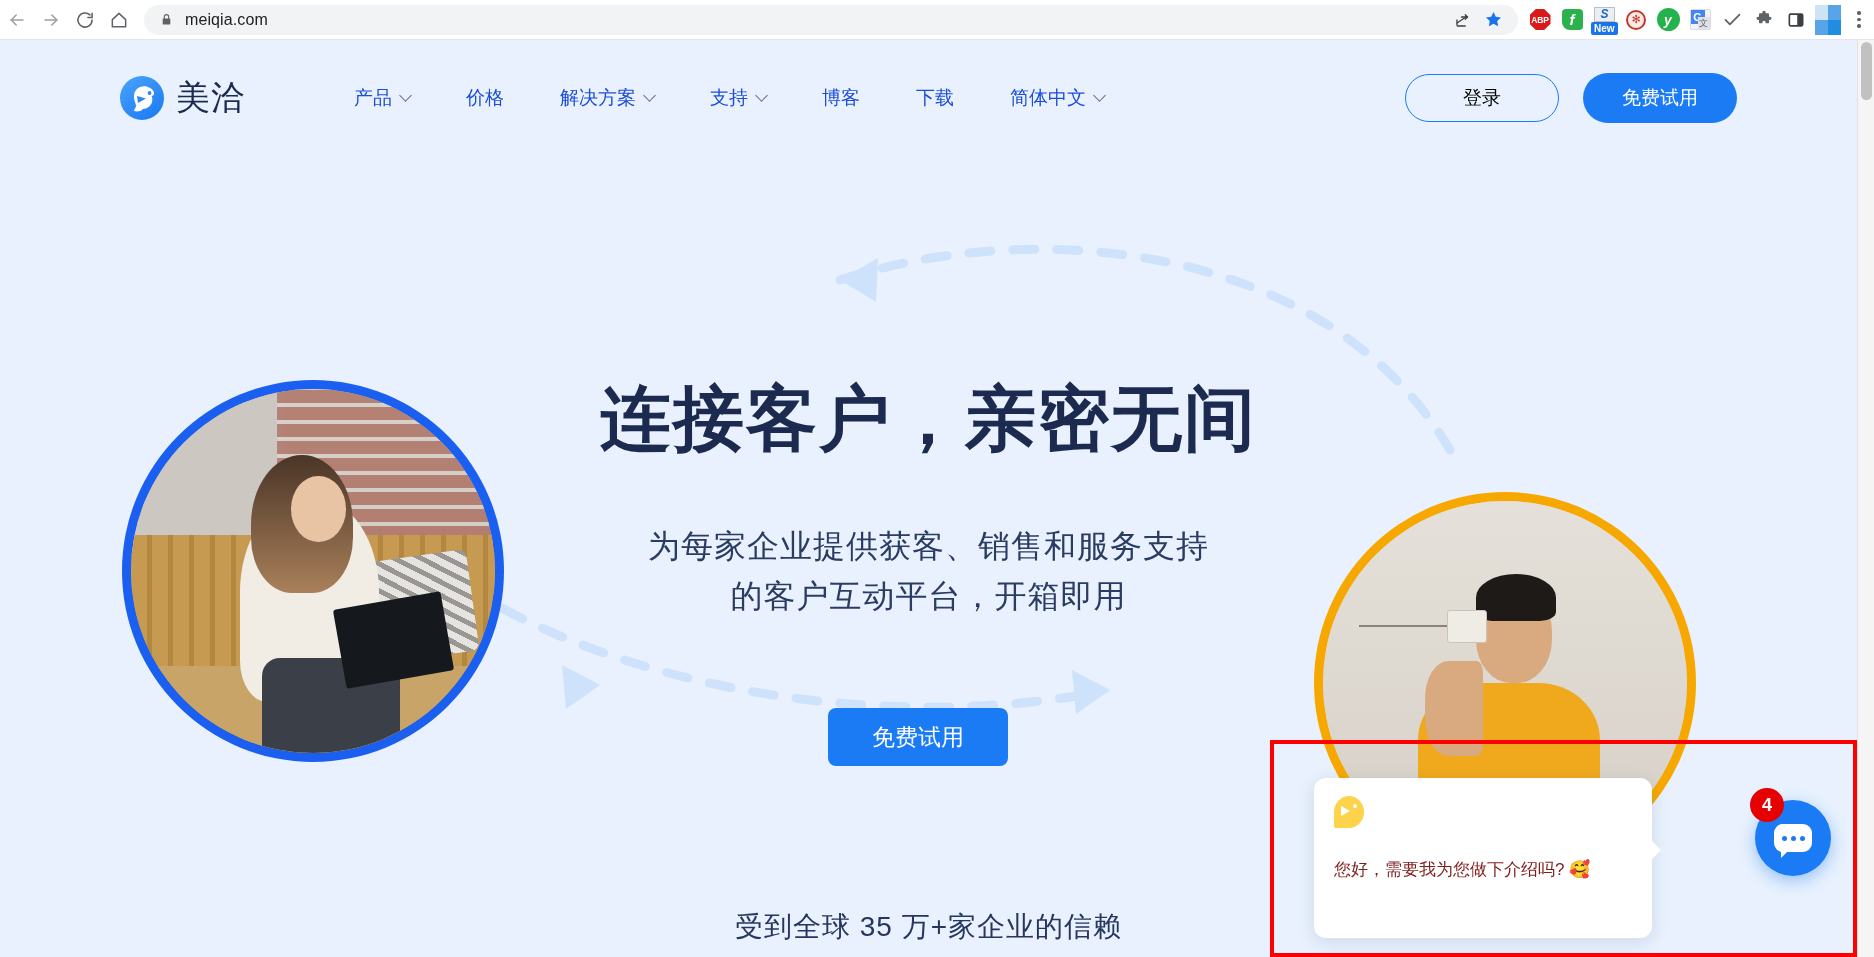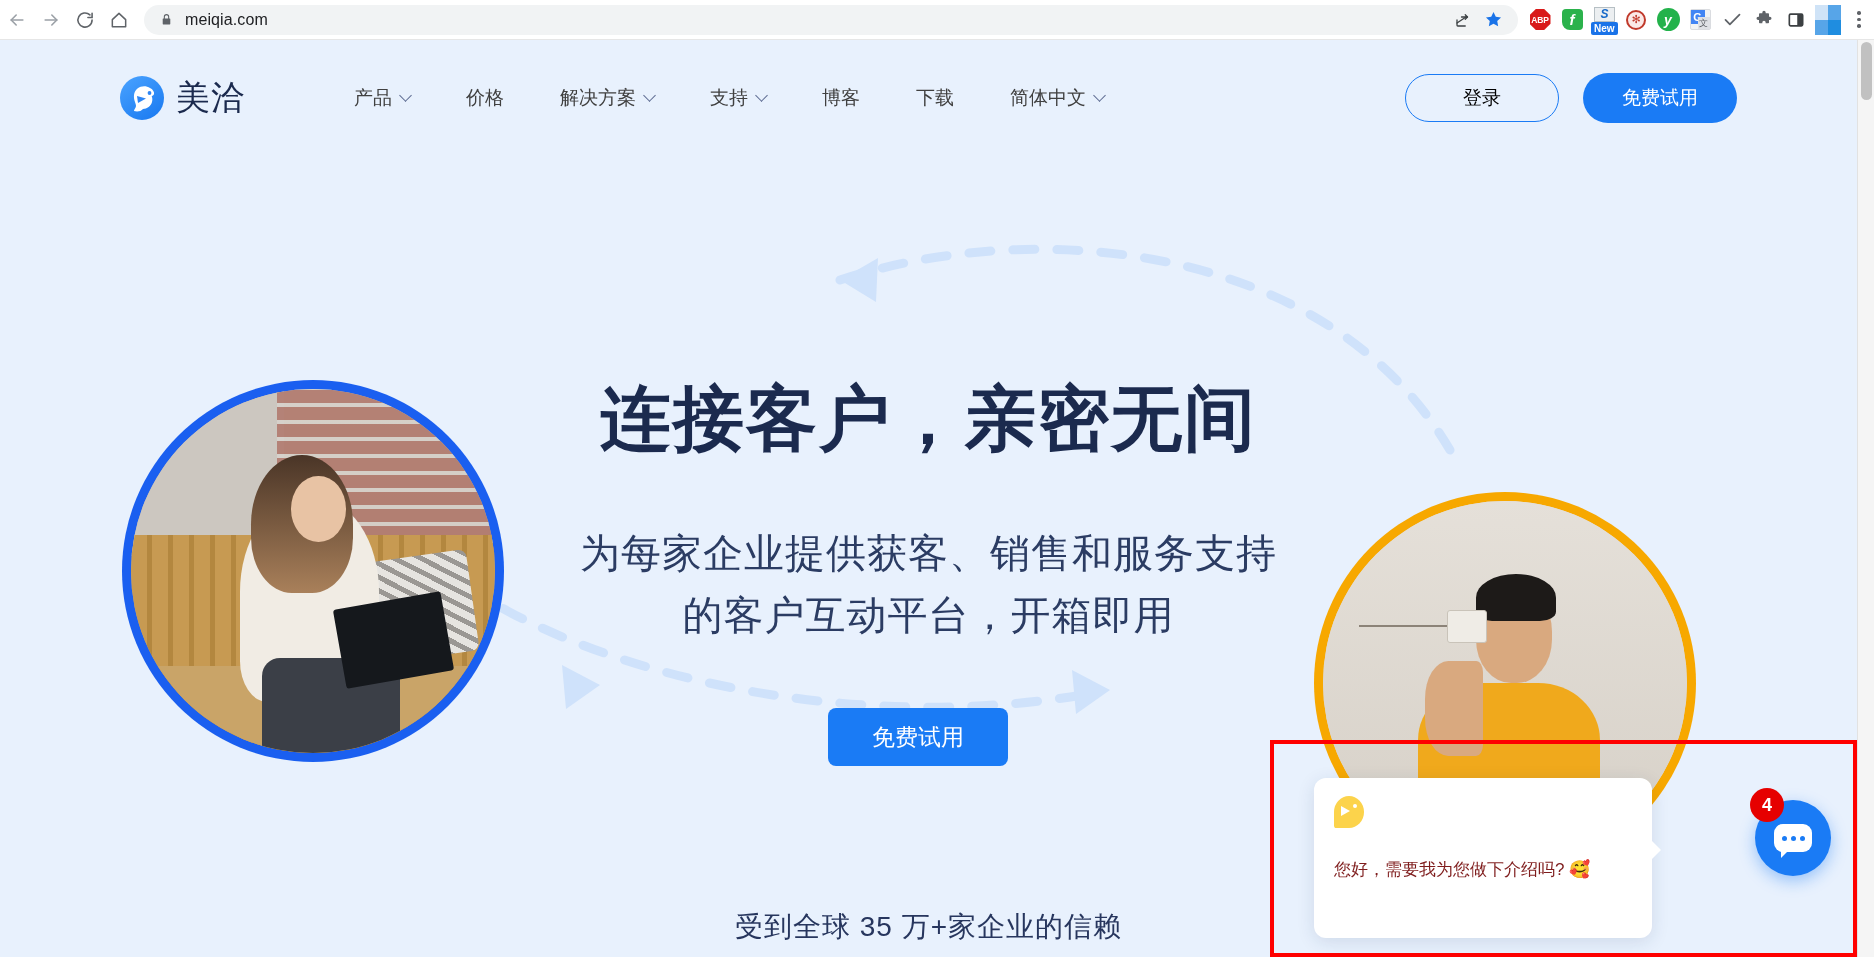--- a/index.html
+++ b/index.html
@@ -132,21 +132,21 @@
     background: linear-gradient(145deg,#4aa3ff 0%, #1878f0 100%);
     position:relative; flex:none;
   }
   #brand-name {
     font-size: 34px; font-weight: normal; color:#1b2a4e;
     margin-left: 12px; letter-spacing: 1px;
   }
   #main-nav { display:flex; align-items:center; margin-left: 108px; }
   .nav-item {
     display:flex; align-items:center;
-    font-size: 19px; color:#404040;
+    font-size: 19px; color:#1d4ed8;
     margin-right: 56px; white-space:nowrap;
   }
   .nav-item:last-child { margin-right:0; }
   .caret {
     display:inline-block; width:9px; height:9px;
     border-right: 1.6px solid #5b6a90; border-bottom:1.6px solid #5b6a90;
     transform: rotate(45deg); margin-left: 9px; margin-top:-5px;
   }
   #header-actions { display:flex; align-items:center; margin-left:auto; margin-right: 120px; }
   #login-button {
@@ -164,21 +164,21 @@
   
   #hero-title {
     position:absolute; top:343px; left:0; width:1857px;
     text-align:center;
     font-size: 71px; font-weight:bold; color:#1b2a4e;
     letter-spacing: 2px; line-height: 1;
   }
   #hero-subtitle {
     position:absolute; top:482px; left:0; width:1857px;
     text-align:center;
-    font-size: 40px; color:#2b3c63; line-height: 1.55;
+    font-size: 32px; color:#2b3c63; line-height: 1.55;
     letter-spacing:1px;
   }
   #trial-button-hero {
     position:absolute; top:668px; left:828px;
     width: 180px; height:58px; border-radius:8px;
     background:#1a7bf5; color:#fff; font-size:23px;
     display:flex;align-items:center;justify-content:center;
   }
   #trust-line {
     position:absolute; top:868px; left:0; width:1857px;

